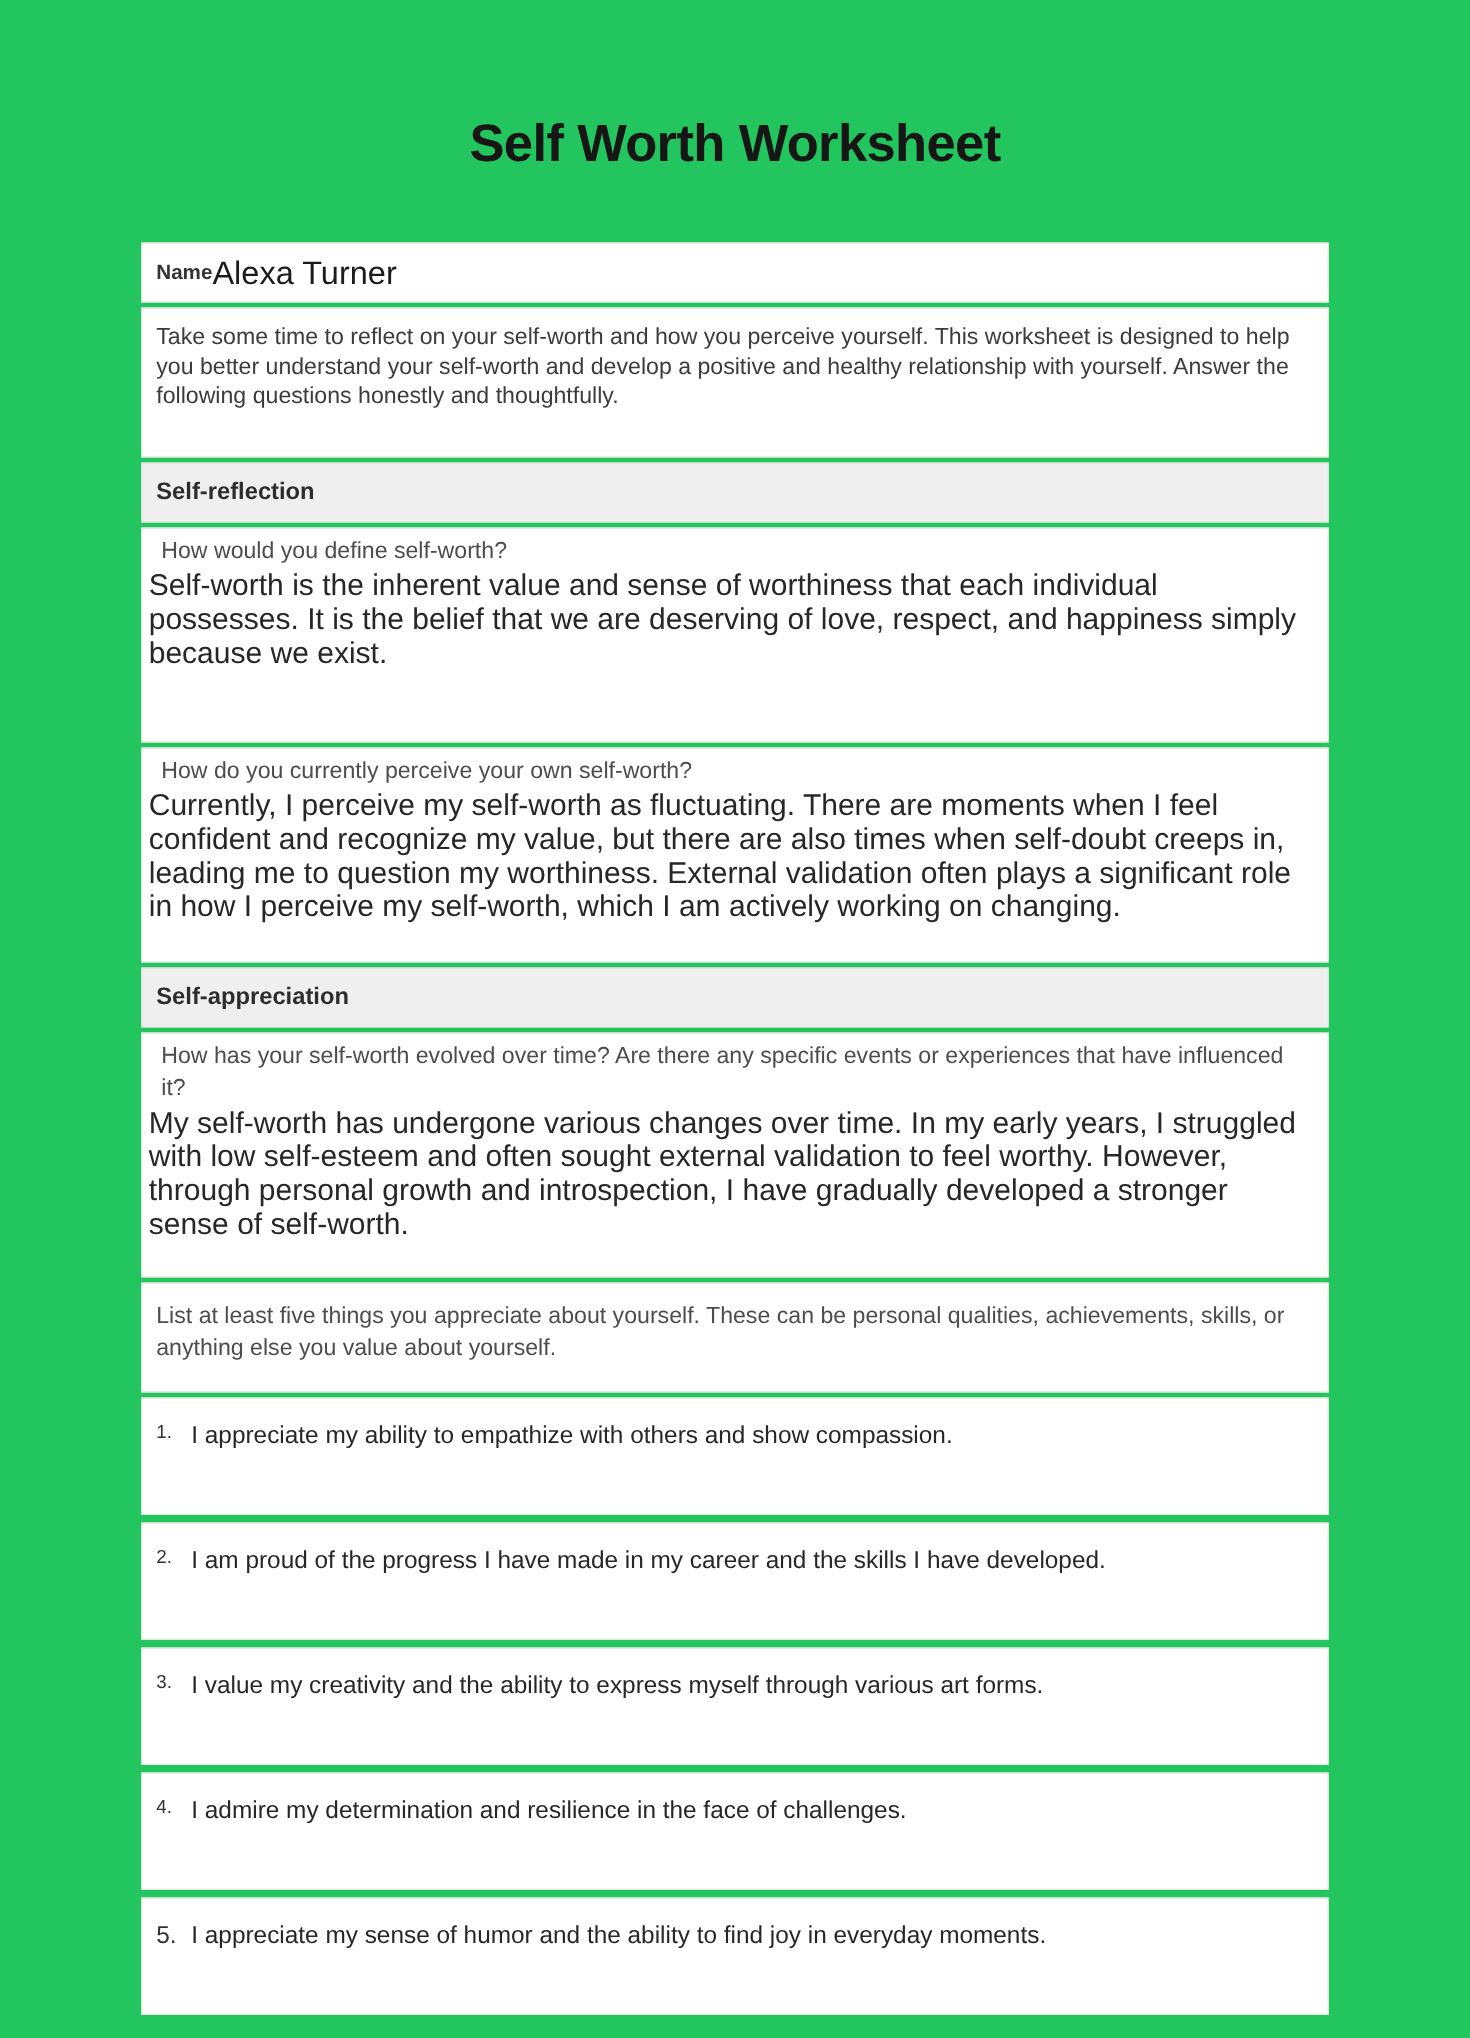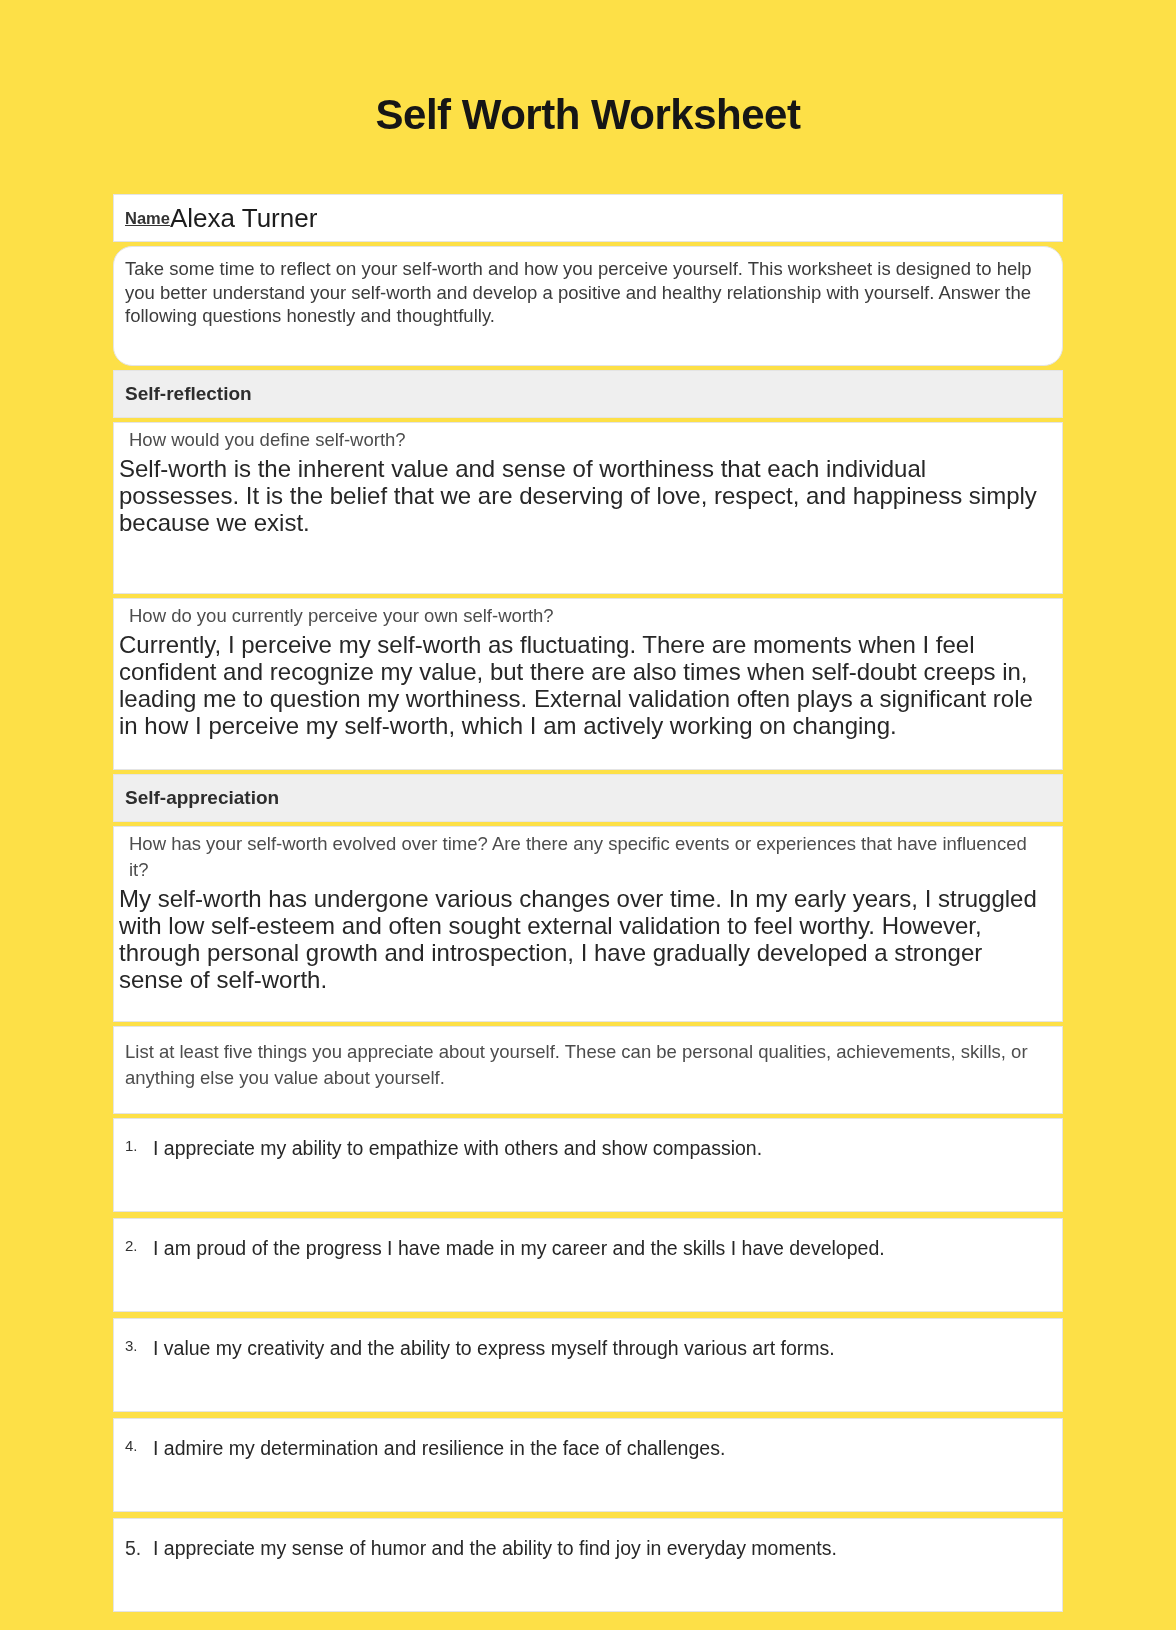--- a/index.html
+++ b/index.html
@@ -1,19 +1,19 @@
 <!DOCTYPE html>
 <html><head>
 <meta charset="utf-8">
 <style>
   html,body{margin:0;padding:0;background:#ffffff;}
   .page{
     position:relative;
     width:1176px;height:1630px;
-    background:#fde047;
+    background:#22c55e;
     font-family:"Liberation Sans", sans-serif;
     overflow:hidden;
   }
   .title{
     margin:0;
     padding-top:92px;
     text-align:center;
     font-size:42px;
     line-height:1.1;
     font-weight:bold;
@@ -33,33 +33,31 @@
   .name-row{
     height:48px;
     display:flex;
     align-items:center;
     padding-left:11px;
   }
   .name-label{
     font-weight:bold;
     font-size:16.5px;
     color:#333333;
-    text-decoration:underline;
   }
   .name-value{
     font-size:26px;
     color:#1c1c1c;
   }
   .intro{
     min-height:120px;
     padding:10px 18px 10px 11px;
     font-size:18.5px;
     line-height:23.5px;
     color:#3c3c3c;
-    border-radius:19px;
   }
   .header-band{
     height:48px;
     background:#efefef;
     display:flex;
     align-items:center;
     padding-left:11px;
     font-weight:bold;
     font-size:19px;
     color:#2d2d2d;

